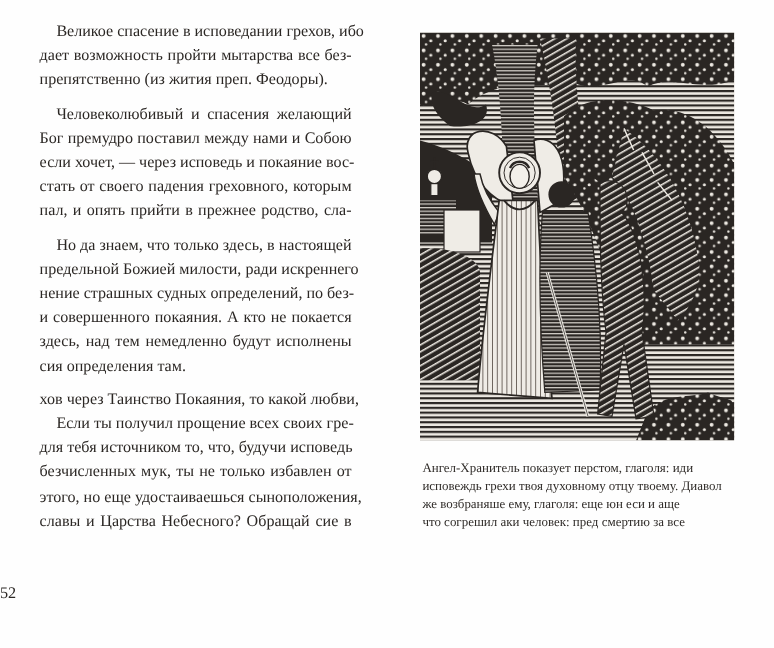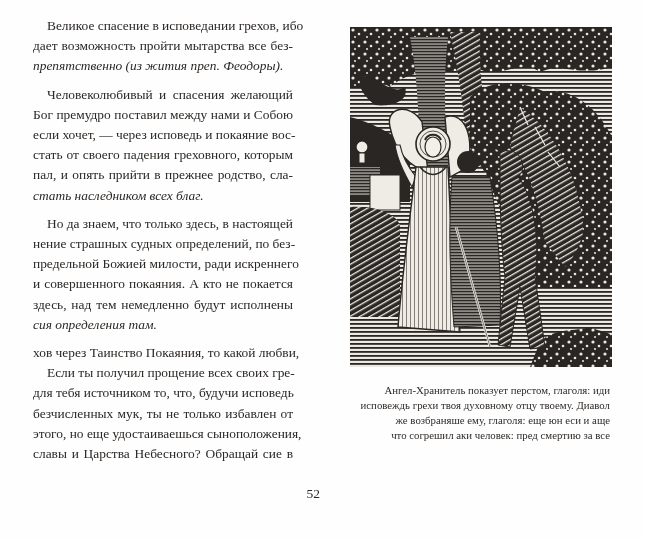--- a/index.html
+++ b/index.html
@@ -18,61 +18,60 @@
     position: absolute; left: 320px; top: 0; width: 325px; height: 540px;
     background: #fefefe;
   }
   .text-block {
     position: absolute; left: 33px; top: 16px; width: 260px;
     font-size: 13.4px; line-height: 20.2px;
     text-align: justify; hyphens: manual;
   }
   .para { margin: 0 0 8px 0; text-indent: 14px; }
   .line { display: block; text-align: justify; text-align-last: justify; white-space: nowrap; }
-  .line.last { text-align-last: left; font-style: italic; }
+  .line.last { text-align-last: left; }
   .line.first { text-indent: 14px; }
   .page-number {
     position: absolute; left: 0; width: 320px; top: 486px;
-    text-align: right; font-size: 13.5px;
+    text-align: left; font-size: 13.5px;
   }
   .illustration {
     position: absolute; left: 350px; top: 27px; width: 262px; height: 340px;
     background: #ede9e2;
     overflow: hidden;
   }
   .illustration svg { display: block; }
   .caption {
     position: absolute; left: 352px; top: 383px; width: 258px;
-    font-size: 10.8px; line-height: 15px; text-align: right;
+    font-size: 10.8px; line-height: 15px; text-align: left;
     color: #2f2b28;
   }
   .caption span { display: block; white-space: nowrap; }
 </style>
 </head>
 <body>
 
 <div class="page-left">
   <div class="text-block">
     <p class="para" style="text-indent:0">
       <span class="line first">Великое спасение в исповедании грехов, ибо</span>
       <span class="line">дает возможность пройти мытарства все без-</span>
       <span class="line last">препятственно (из жития преп. Феодоры).</span>
     </p>
     <p class="para" style="text-indent:0">
       <span class="line first">Человеколюбивый и спасения желающий</span>
       <span class="line">Бог премудро поставил между нами и Собою</span>
       <span class="line">если хочет, — через исповедь и покаяние вос-</span>
       <span class="line">стать от своего падения греховного, которым</span>
       <span class="line">пал, и опять прийти в прежнее родство, сла-</span>
-      <span class="line last">стать наследником всех благ.</span>
     </p>
     <p class="para" style="text-indent:0">
       <span class="line first">Но да знаем, что только здесь, в настоящей</span>
+      <span class="line">предельной Божией милости, ради искреннего</span>
       <span class="line">нение страшных судных определений, по без-</span>
-      <span class="line">предельной Божией милости, ради искреннего</span>
       <span class="line">и совершенного покаяния. А кто не покается</span>
       <span class="line">здесь, над тем немедленно будут исполнены</span>
       <span class="line last">сия определения там.</span>
     </p>
     <p class="para" style="text-indent:0">
       <span class="line">хов через Таинство Покаяния, то какой любви,</span>
       <span class="line first">Если ты получил прощение всех своих гре-</span>
       <span class="line">для тебя источником то, что, будучи исповедь</span>
       <span class="line">безчисленных мук, ты не только избавлен от</span>
       <span class="line">этого, но еще удостаиваешься сыноположения,</span>

